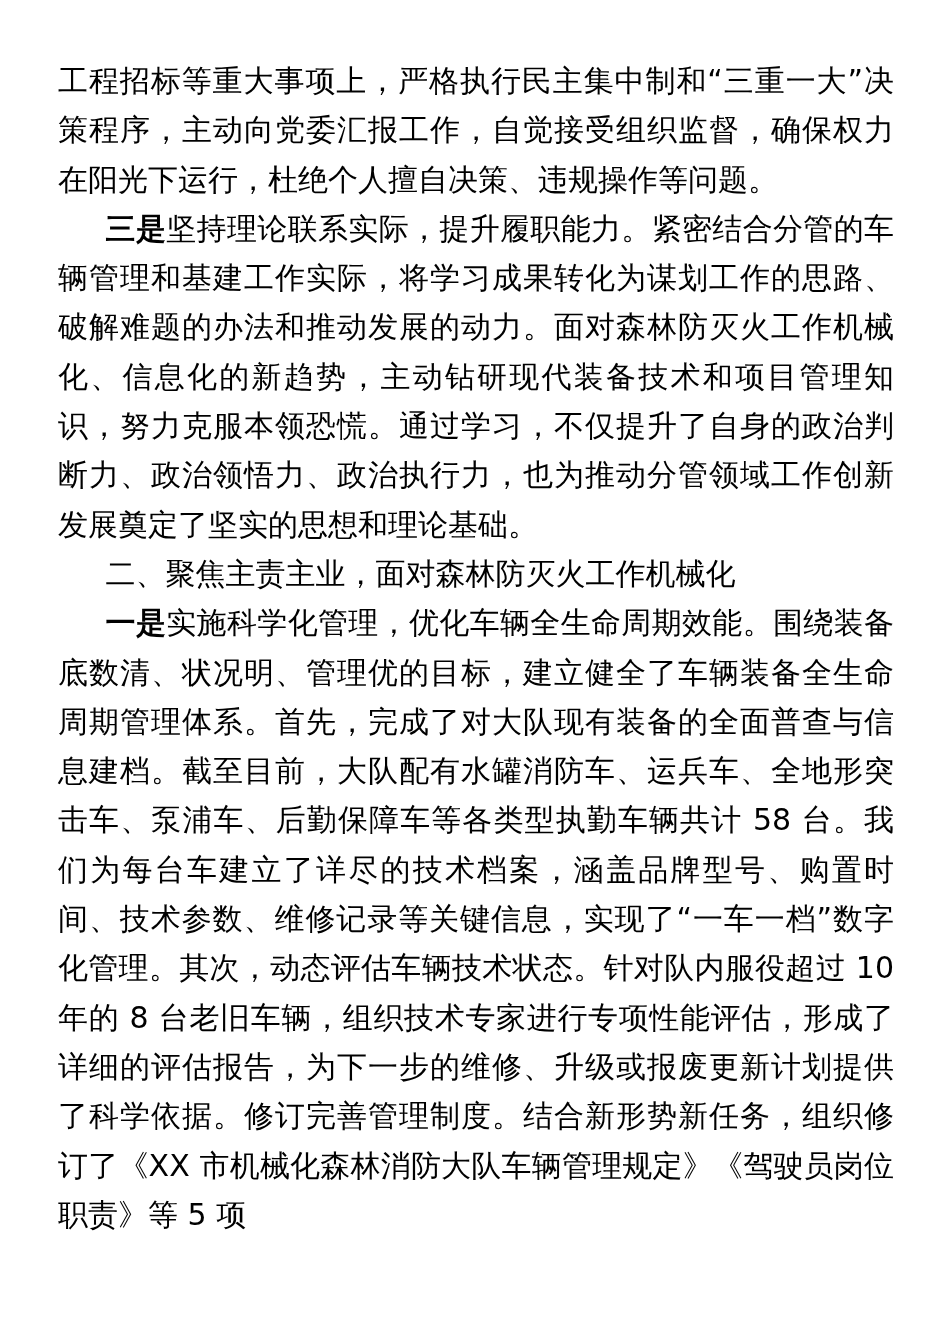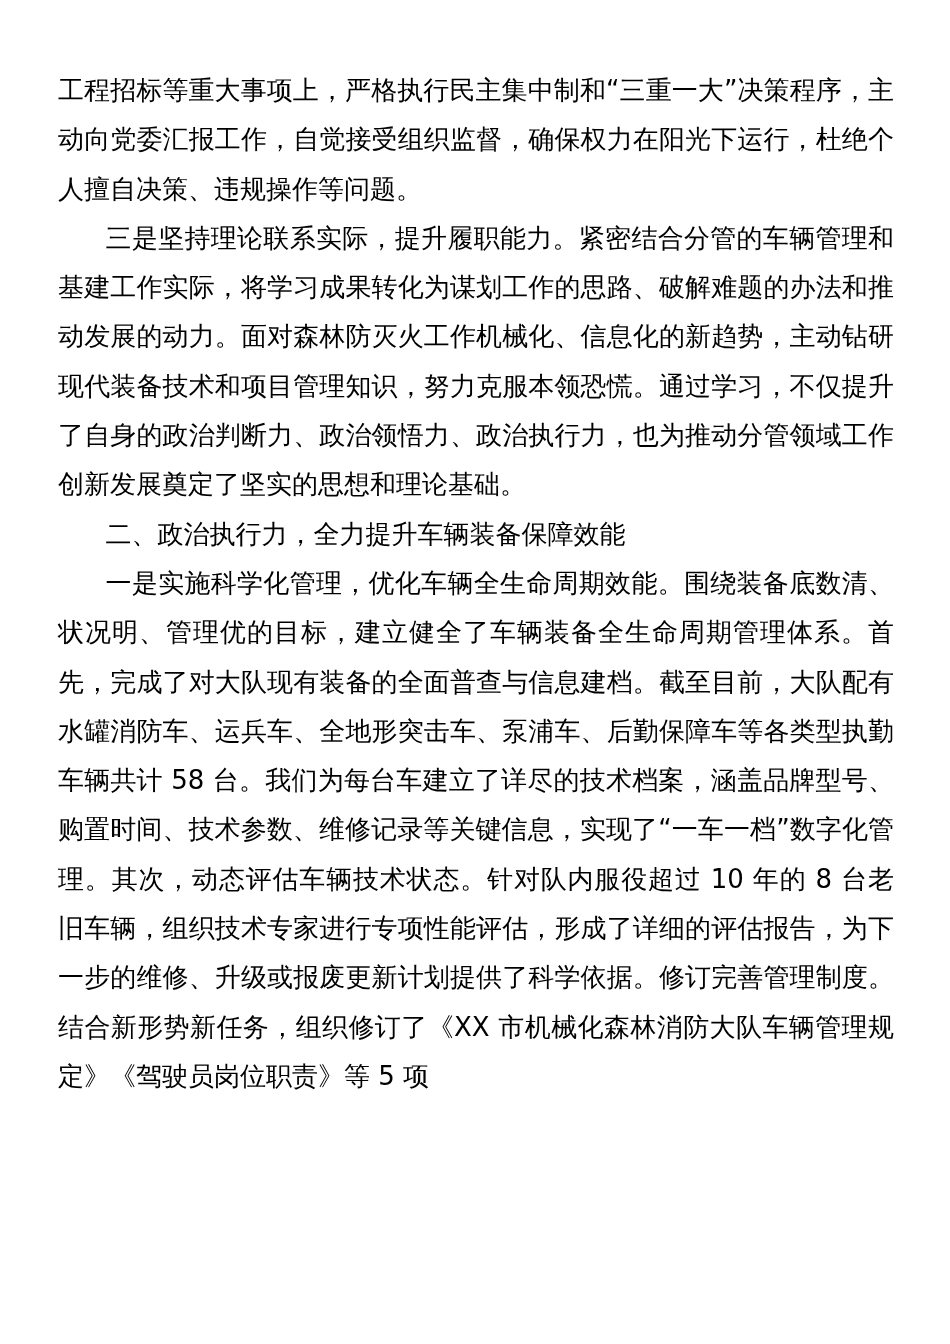--- a/index.html
+++ b/index.html
@@ -9,54 +9,54 @@
     }
     body {
       width: 950px;
       height: 1344px;
       overflow: hidden;
       position: relative;
     }
     .page {
       position: absolute;
       left: 58px;
-      top: 66px;
+      top: 56px;
       width: 836px;
       color: #000000;
       font-family: "DejaVu Sans", "Liberation Sans", sans-serif;
-      font-size: 26px;
+      font-size: 30px;
       line-height: 49.3px;
       letter-spacing: 0px;
     }
     .para {
       margin: 0;
       padding: 0;
       text-align: justify;
       text-justify: inter-character;
       word-break: break-all;
     }
     .indent {
       text-indent: 47.6px;
     }
     .lead {
-      font-weight: normal;
+      font-weight: bold;
     }
     .heading {
       font-weight: normal;
     }
   </style>
 </head>
 <body>
 
 <div class="page">
   <p class="para">
     <span>工程招标等重大事项上，严格执行民主集中制和“三重一大”决策程序，主动向党委汇报工作，自觉接受组织监督，确保权力在阳光下运行，杜绝个人擅自决策、违规操作等问题。</span>
   </p>
   <p class="para indent">
     <span class="lead">三是</span><span>坚持理论联系实际，提升履职能力。紧密结合分管的车辆管理和基建工作实际，将学习成果转化为谋划工作的思路、破解难题的办法和推动发展的动力。面对森林防灭火工作机械化、信息化的新趋势，主动钻研现代装备技术和项目管理知识，努力克服本领恐慌。通过学习，不仅提升了自身的政治判断力、政治领悟力、政治执行力，也为推动分管领域工作创新发展奠定了坚实的思想和理论基础。</span>
   </p>
   <p class="para indent heading">
-    <span>二、政治执行力，全力提升车辆装备保障效能</span>
+    <span>二、聚焦主责主业，面对森林防灭火工作机械化</span>
   </p>
   <p class="para indent">
     <span class="lead">一是</span><span>实施科学化管理，优化车辆全生命周期效能。围绕装备底数清、状况明、管理优的目标，建立健全了车辆装备全生命周期管理体系。首先，完成了对大队现有装备的全面普查与信息建档。截至目前，大队配有水罐消防车、运兵车、全地形突击车、泵浦车、后勤保障车等各类型执勤车辆共计 58 台。我们为每台车建立了详尽的技术档案，涵盖品牌型号、购置时间、技术参数、维修记录等关键信息，实现了“一车一档”数字化管理。其次，动态评估车辆技术状态。针对队内服役超过 10 年的 8 台老旧车辆，组织技术专家进行专项性能评估，形成了详细的评估报告，为下一步的维修、升级或报废更新计划提供了科学依据。修订完善管理制度。结合新形势新任务，组织修订了《XX 市机械化森林消防大队车辆管理规定》《驾驶员岗位职责》等 5 项</span>
   </p>
 </div>
 
 </body></html>

